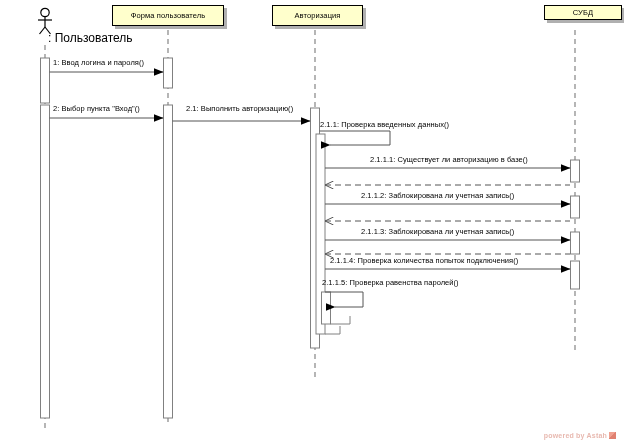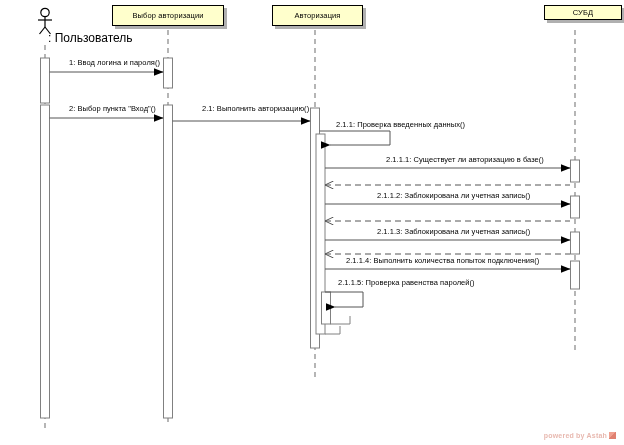--- a/index.html
+++ b/index.html
@@ -28,21 +28,20 @@
     position:absolute;
     font-size:12px;color:#000;
     white-space:nowrap;
     margin-left:40px;
   }
   .msg-label{
     position:absolute;
     font-size:7.5px;color:#000;
     white-space:nowrap;
     letter-spacing:0.05px;
-    margin-left:16px;
   }
   .watermark{
     position:absolute;
     right:8px;bottom:6px;
     font-size:7px;
     color:#E8B9B0;
     font-weight:bold;
     letter-spacing:0.2px;
     white-space:nowrap;
     display:flex;align-items:center;gap:2px;
@@ -130,21 +129,21 @@
       <line x1="325" y1="269" x2="570" y2="269" marker-end="url(#solidArrow)"></line>
 
       <polyline points="325,292 363,292 363,307 335,307" marker-end="url(#solidArrowL)"></polyline>
 
       <polyline points="330.5,324 350,324 350,316" stroke="#808080"></polyline>
       <polyline points="325,334 340,334 340,326" stroke="#808080"></polyline>
     </g>
   </svg>
 
   <div class="hdr-box" style="left:112px;top:5px;width:112px;height:21px;">
-    <span>Выбор авторизации</span>
+    <span>Форма пользователь</span>
   </div>
 
   <div class="hdr-box" style="left:272px;top:5px;width:91px;height:21px;">
     <span>Авторизация</span>
   </div>
 
   <div class="hdr-box" style="left:544px;top:5px;width:78px;height:15px;">
     <span>СУБД</span>
   </div>
 
@@ -157,21 +156,21 @@
   <div class="msg-label" style="left:178px;top:104px;padding-left:8px;">2.1: Выполнить авторизацию()</div>
 
   <div class="msg-label" style="left:320px;top:120px;">2.1.1: Проверка введенных данных()</div>
 
   <div class="msg-label" style="left:370px;top:155px;">2.1.1.1: Существует ли авторизацию в базе()</div>
 
   <div class="msg-label" style="left:361px;top:191px;">2.1.1.2: Заблокирована ли учетная запись()</div>
 
   <div class="msg-label" style="left:361px;top:227px;">2.1.1.3: Заблокирована ли учетная запись()</div>
 
-  <div class="msg-label" style="left:330px;top:256px;">2.1.1.4: Выполнить количества попыток подключения()</div>
+  <div class="msg-label" style="left:330px;top:256px;">2.1.1.4: Проверка количества попыток подключения()</div>
 
   <div class="msg-label" style="left:322px;top:278px;">2.1.1.5: Проверка равенства паролей()</div>
 
   <div class="watermark">
     <span>powered by Astah</span>
     <span class="wm-sq"></span>
   </div>
 
 </div>
 

